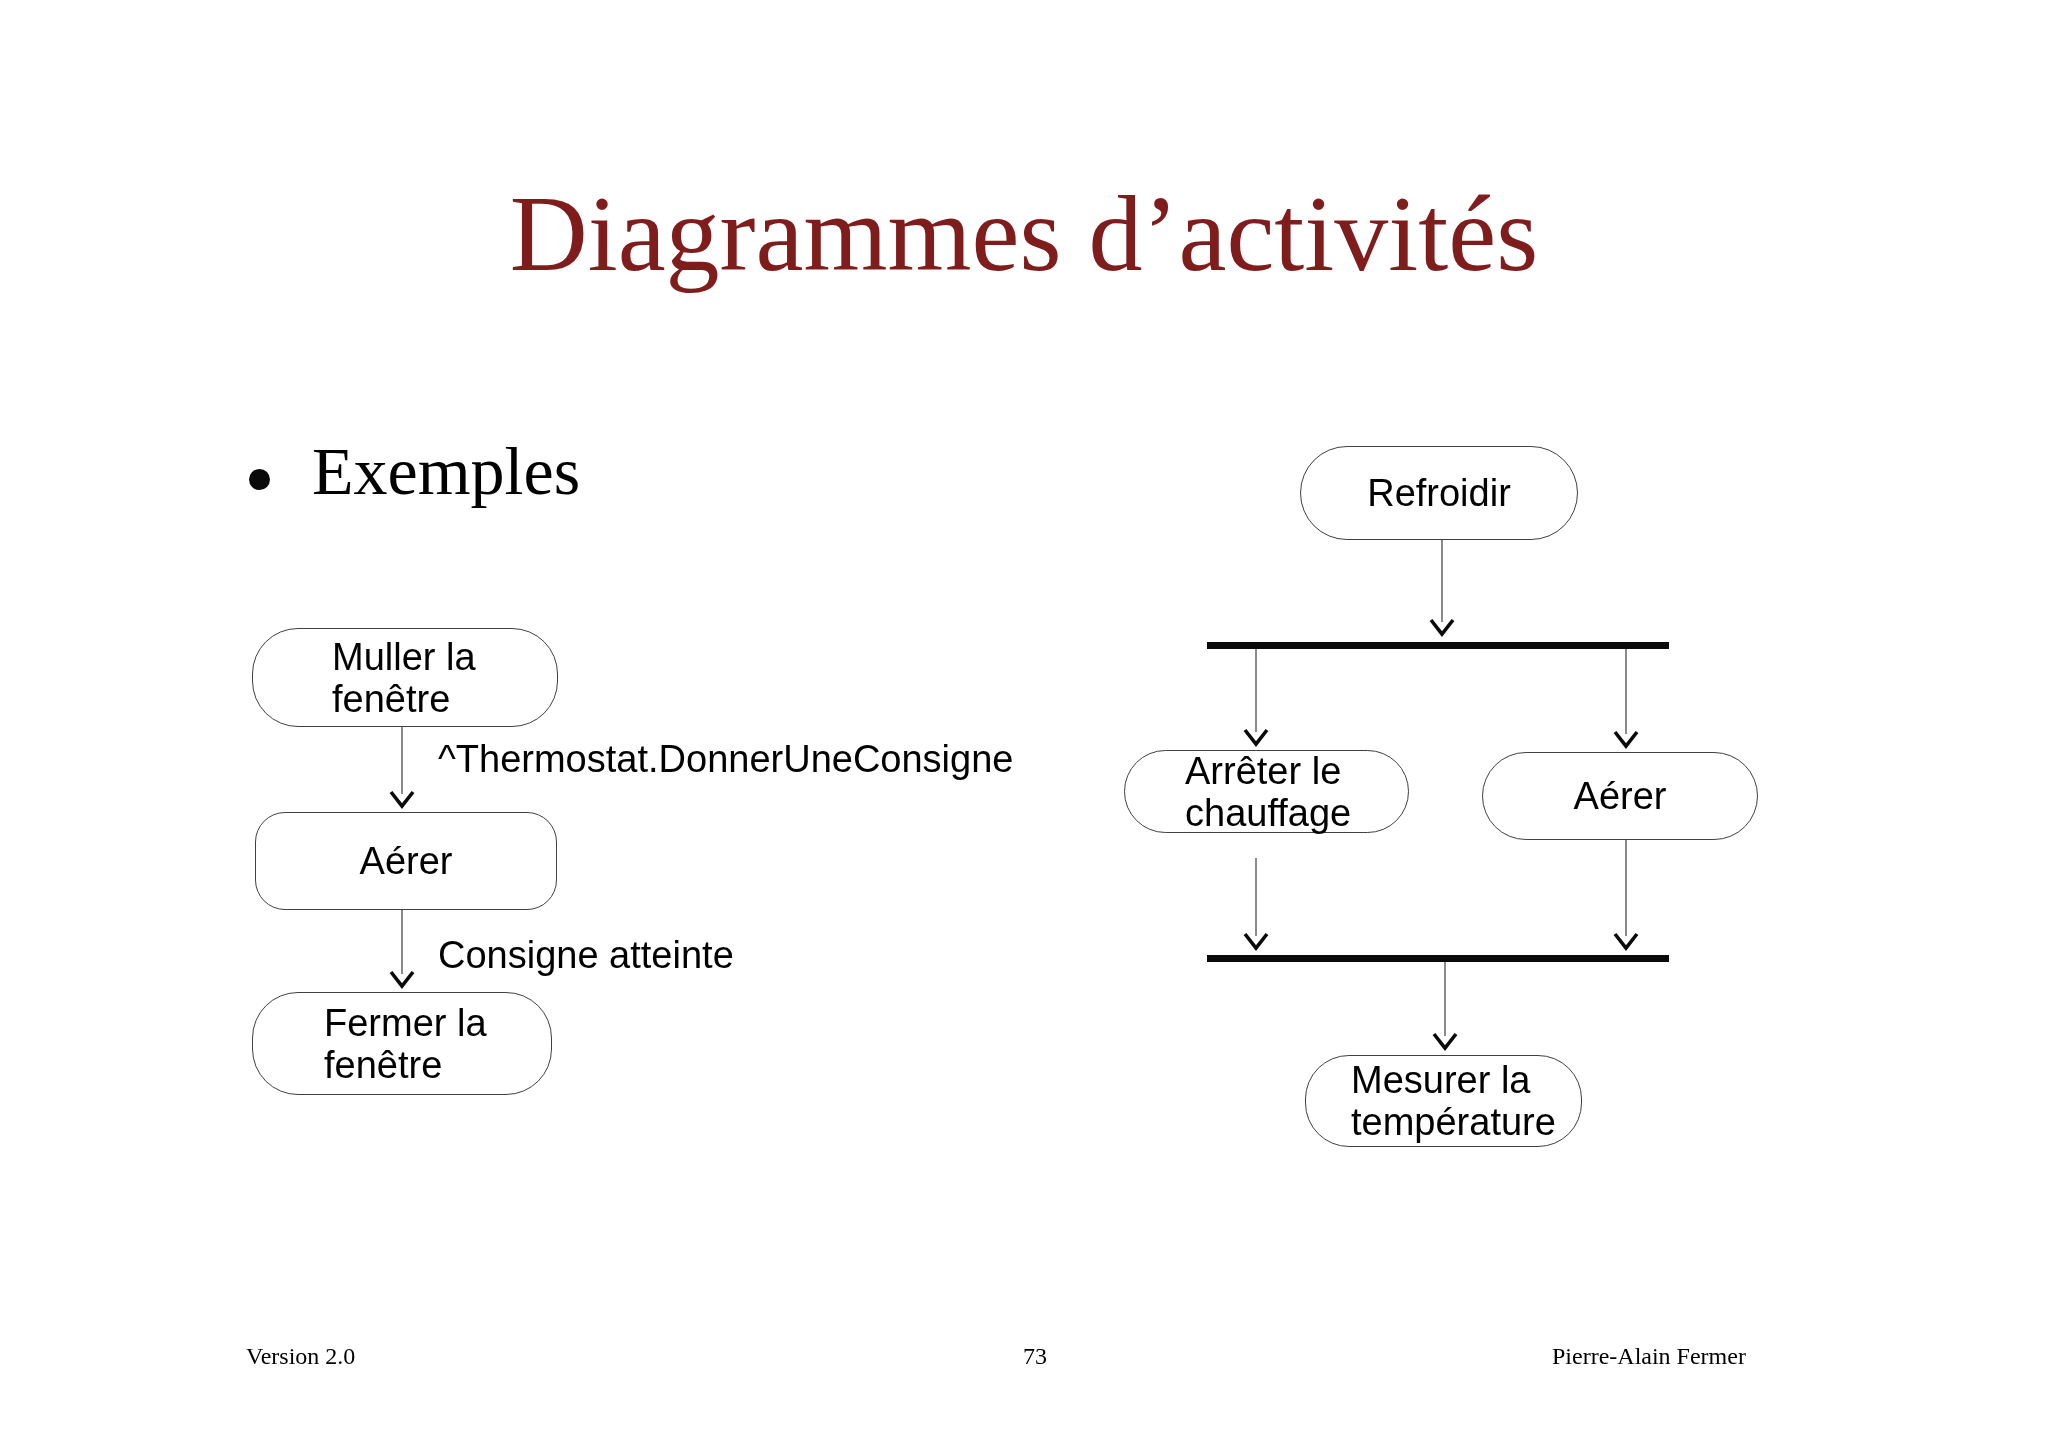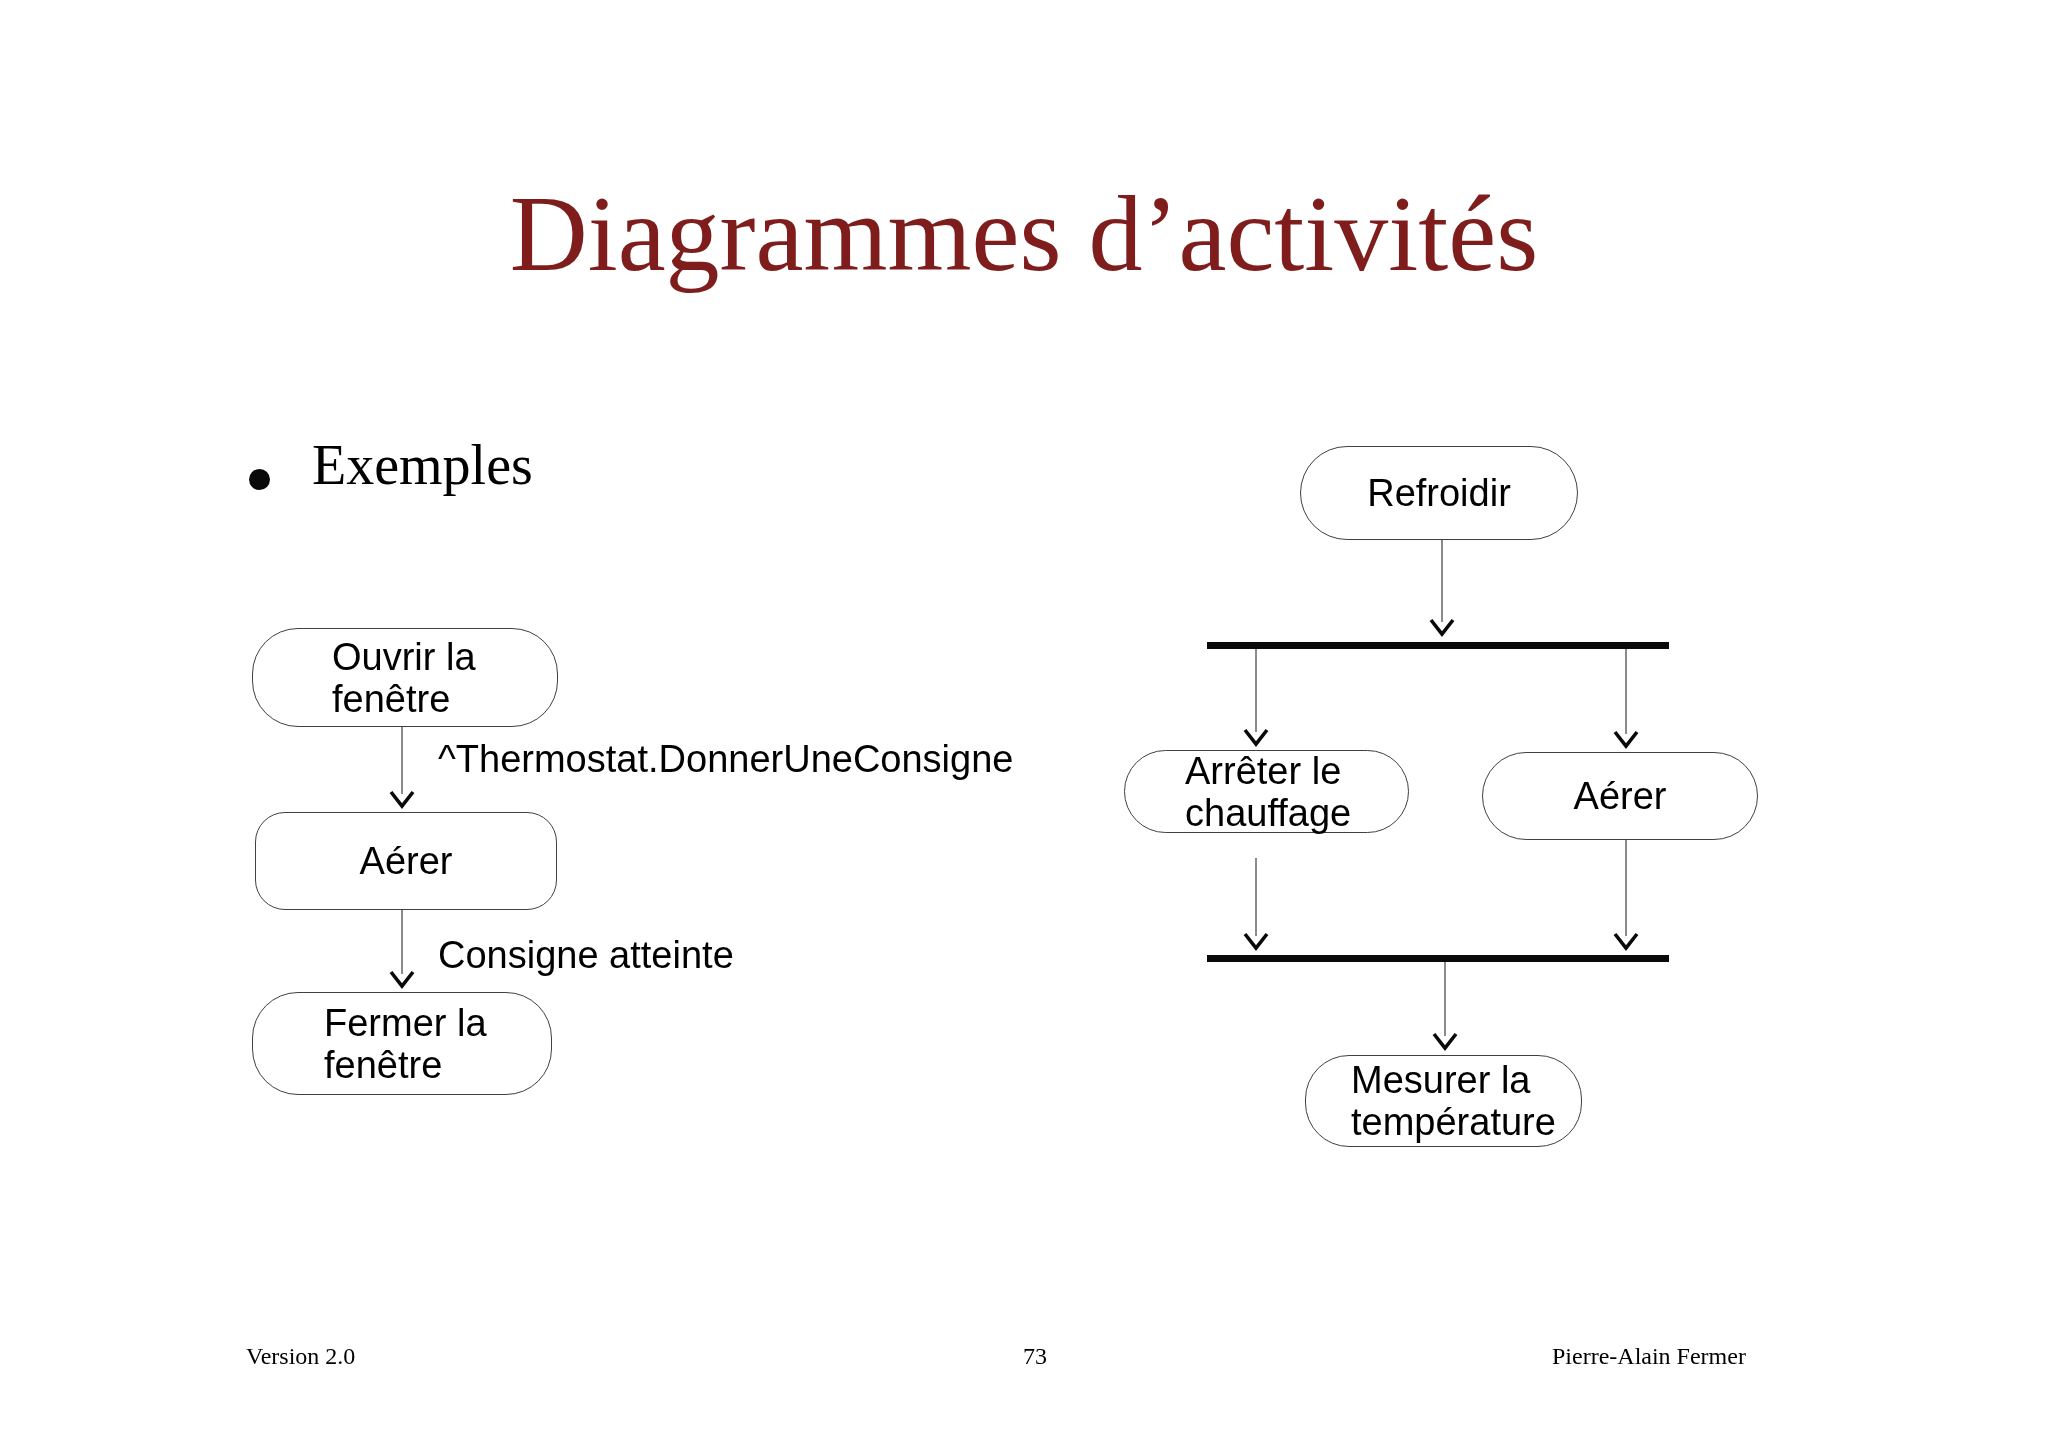--- a/index.html
+++ b/index.html
@@ -37,21 +37,21 @@
     width: 21px;
     height: 21px;
     border-radius: 50%;
     background: #0a0a0a;
   }
   .bullet-text {
     position: absolute;
     left: 312px;
     top: 437px;
     font-family: "Liberation Serif", serif;
-    font-size: 56px;
+    font-size: 68px;
     line-height: 1;
     white-space: nowrap;
   }
 
   
   .node {
     position: absolute;
     box-sizing: border-box;
     background: #ffffff;
     border: 1.5px solid #404040;
@@ -137,21 +137,21 @@
     <line x1="1256" y1="858" x2="1256" y2="936"></line>
     <polyline points="1245,934 1256,948 1267,934"></polyline>
     <line x1="1626" y1="840" x2="1626" y2="936"></line>
     <polyline points="1615,934 1626,948 1637,934"></polyline>
     <rect class="bar" x="1207" y="955" width="462" height="7"></rect>
 
     <line x1="1445" y1="962" x2="1445" y2="1036"></line>
     <polyline points="1434,1034 1445,1048 1456,1034"></polyline>
   </svg>
 
-  <div class="node left" id="node-ouvrir">Ouvrir la
+  <div class="node left" id="node-ouvrir">Muller la
 fenêtre</div>
   <div class="edge-label" id="label-thermostat">^Thermostat.DonnerUneConsigne</div>
   <div class="node center" id="node-aerer-l">Aérer</div>
   <div class="edge-label" id="label-consigne">Consigne atteinte</div>
   <div class="node left" id="node-fermer">Fermer la
 fenêtre</div>
 
   <div class="node center" id="node-refroidir">Refroidir</div>
   <div class="node left" id="node-arreter">Arrêter le
 chauffage</div>

